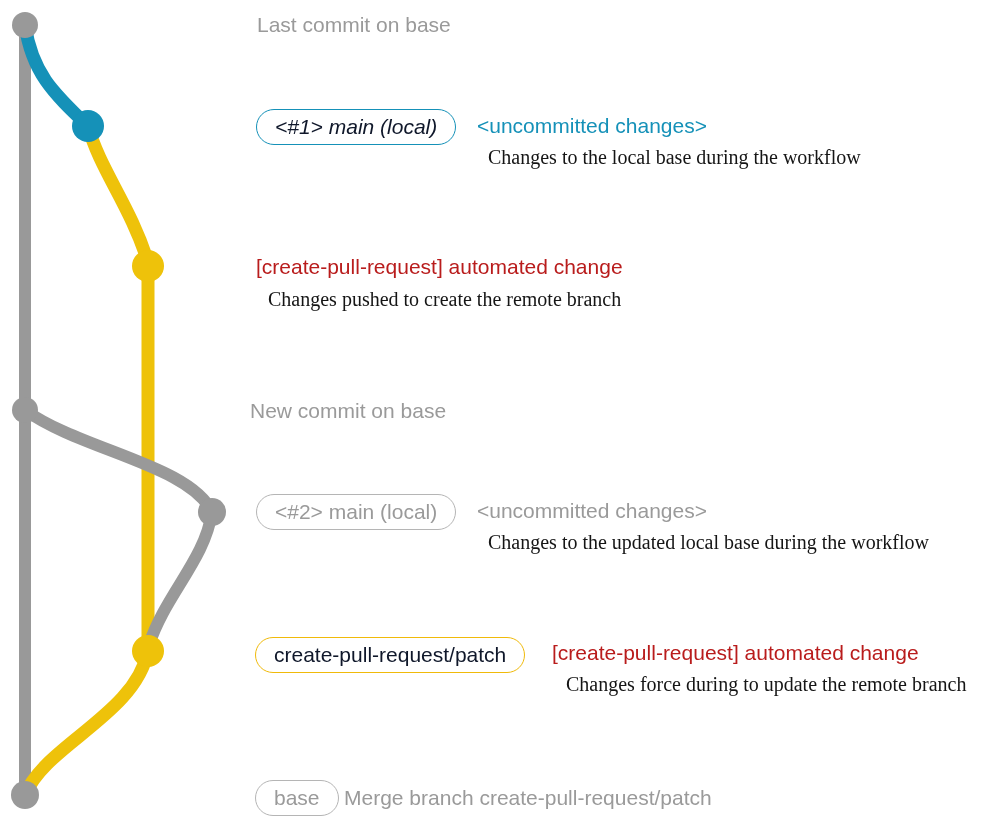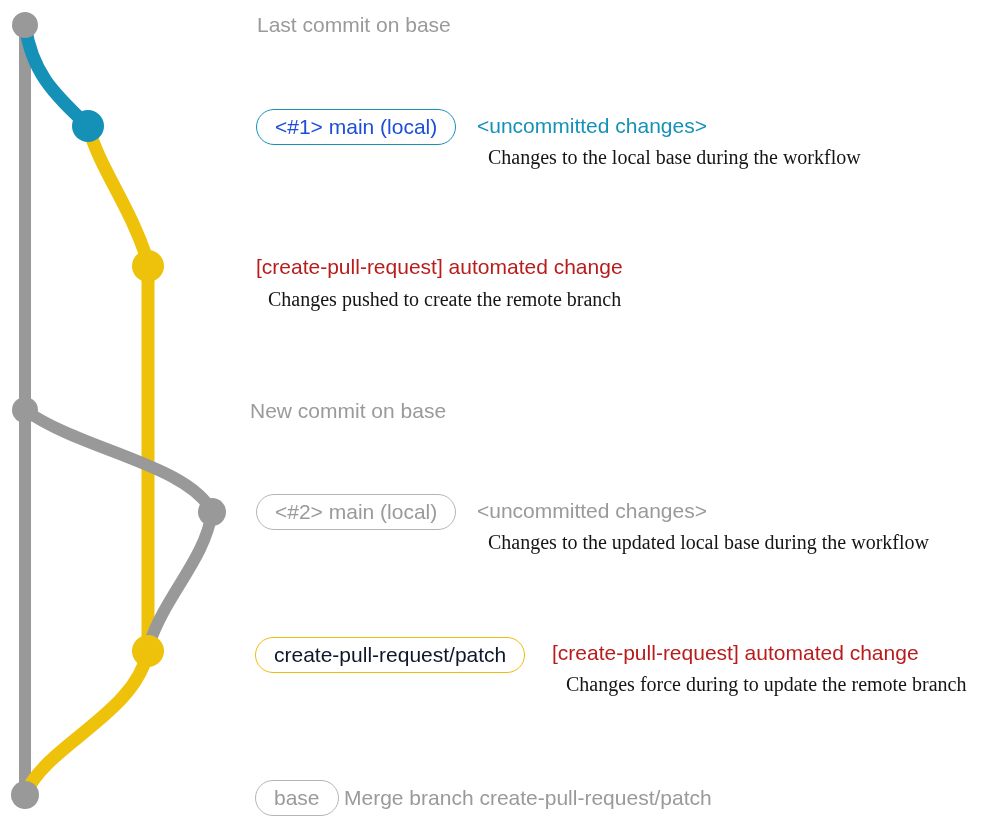--- a/index.html
+++ b/index.html
@@ -42,21 +42,21 @@
     align-items: center;
     justify-content: center;
     height: 36px;
     padding: 0 18px;
     border-radius: 18px;
     box-sizing: border-box;
     font-size: 21px;
     white-space: nowrap;
     background: #ffffff;
   }
-  .badge-blue   { border: 1.5px solid #1591b8; color: #1d4ed8; }
+  .badge-blue   { border: 1.5px solid #1591b8; color: #0f172a; font-style: italic; }
   .badge-gray   { border: 1.5px solid #b5b5b5; color: #9a9a9a; }
   .badge-yellow { border: 1.5px solid #f0ba0a; color: #0f172a; }
 </style>
 </head>
 <body>
 
 <svg id="graph-svg" width="240" height="827" viewBox="0 0 240 827" fill="none" xmlns="http://www.w3.org/2000/svg">
 
   <path d="M25 25 L25 795" stroke="#999999" stroke-width="12" stroke-linecap="round"></path>
 

